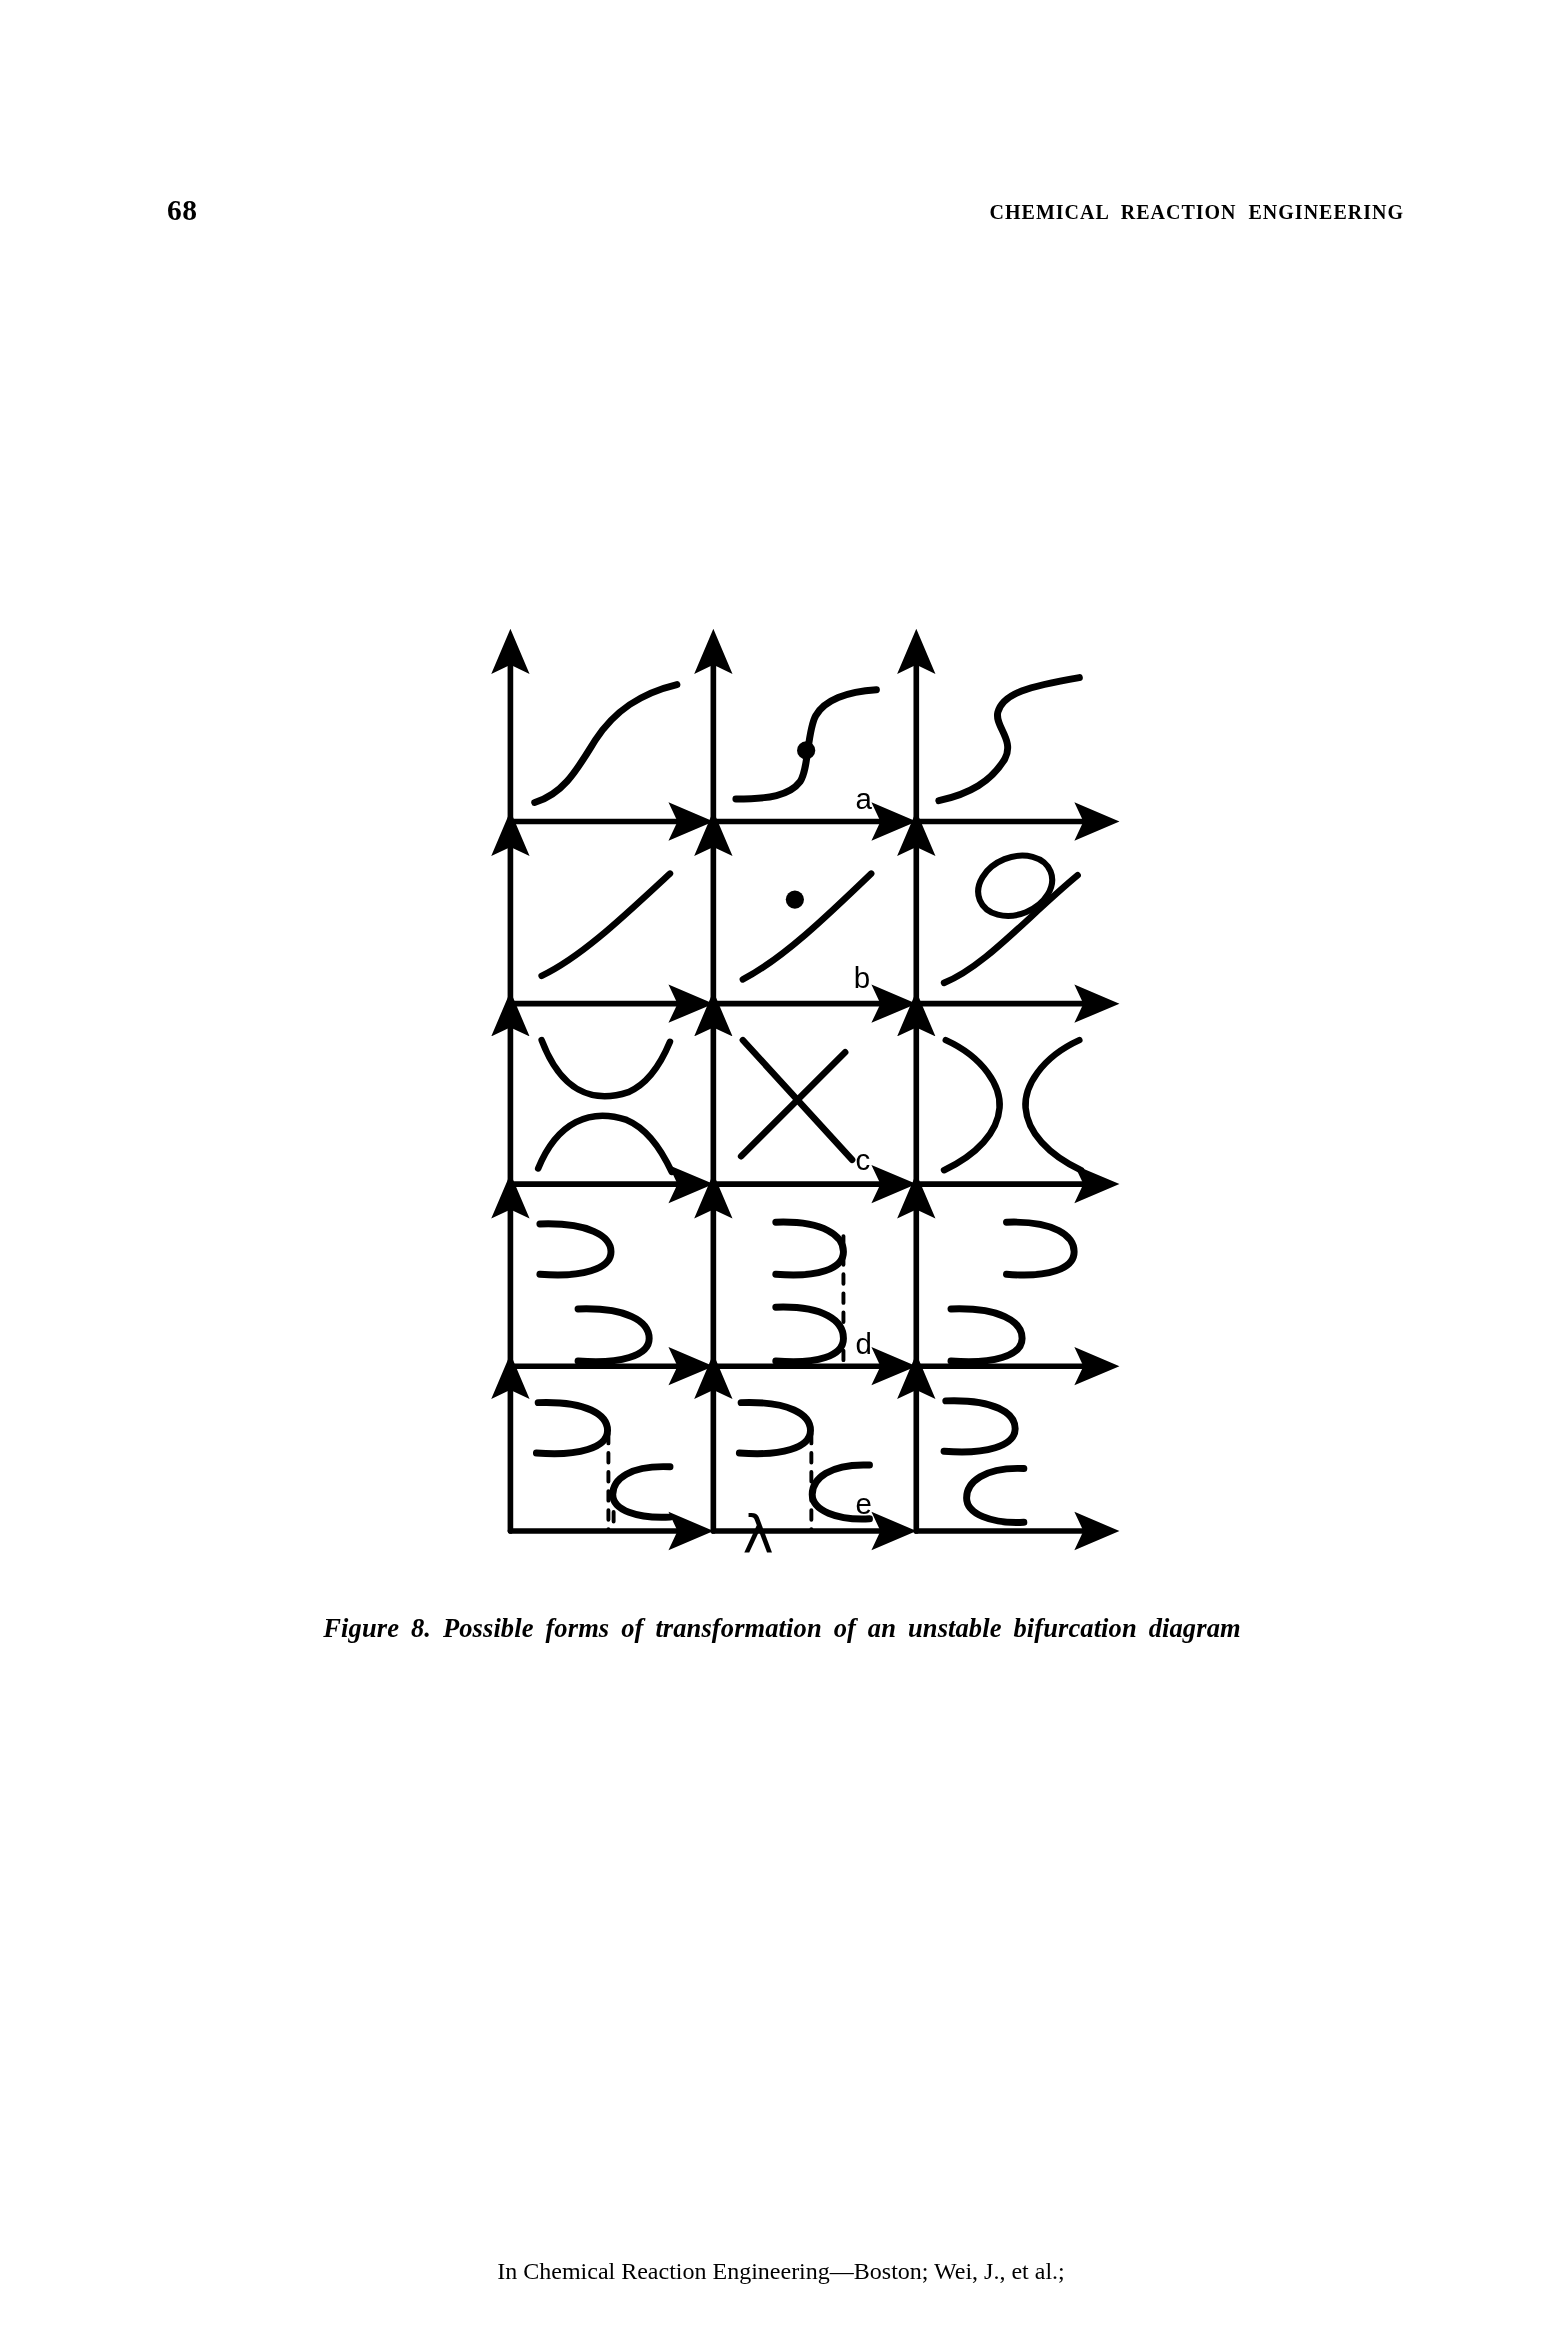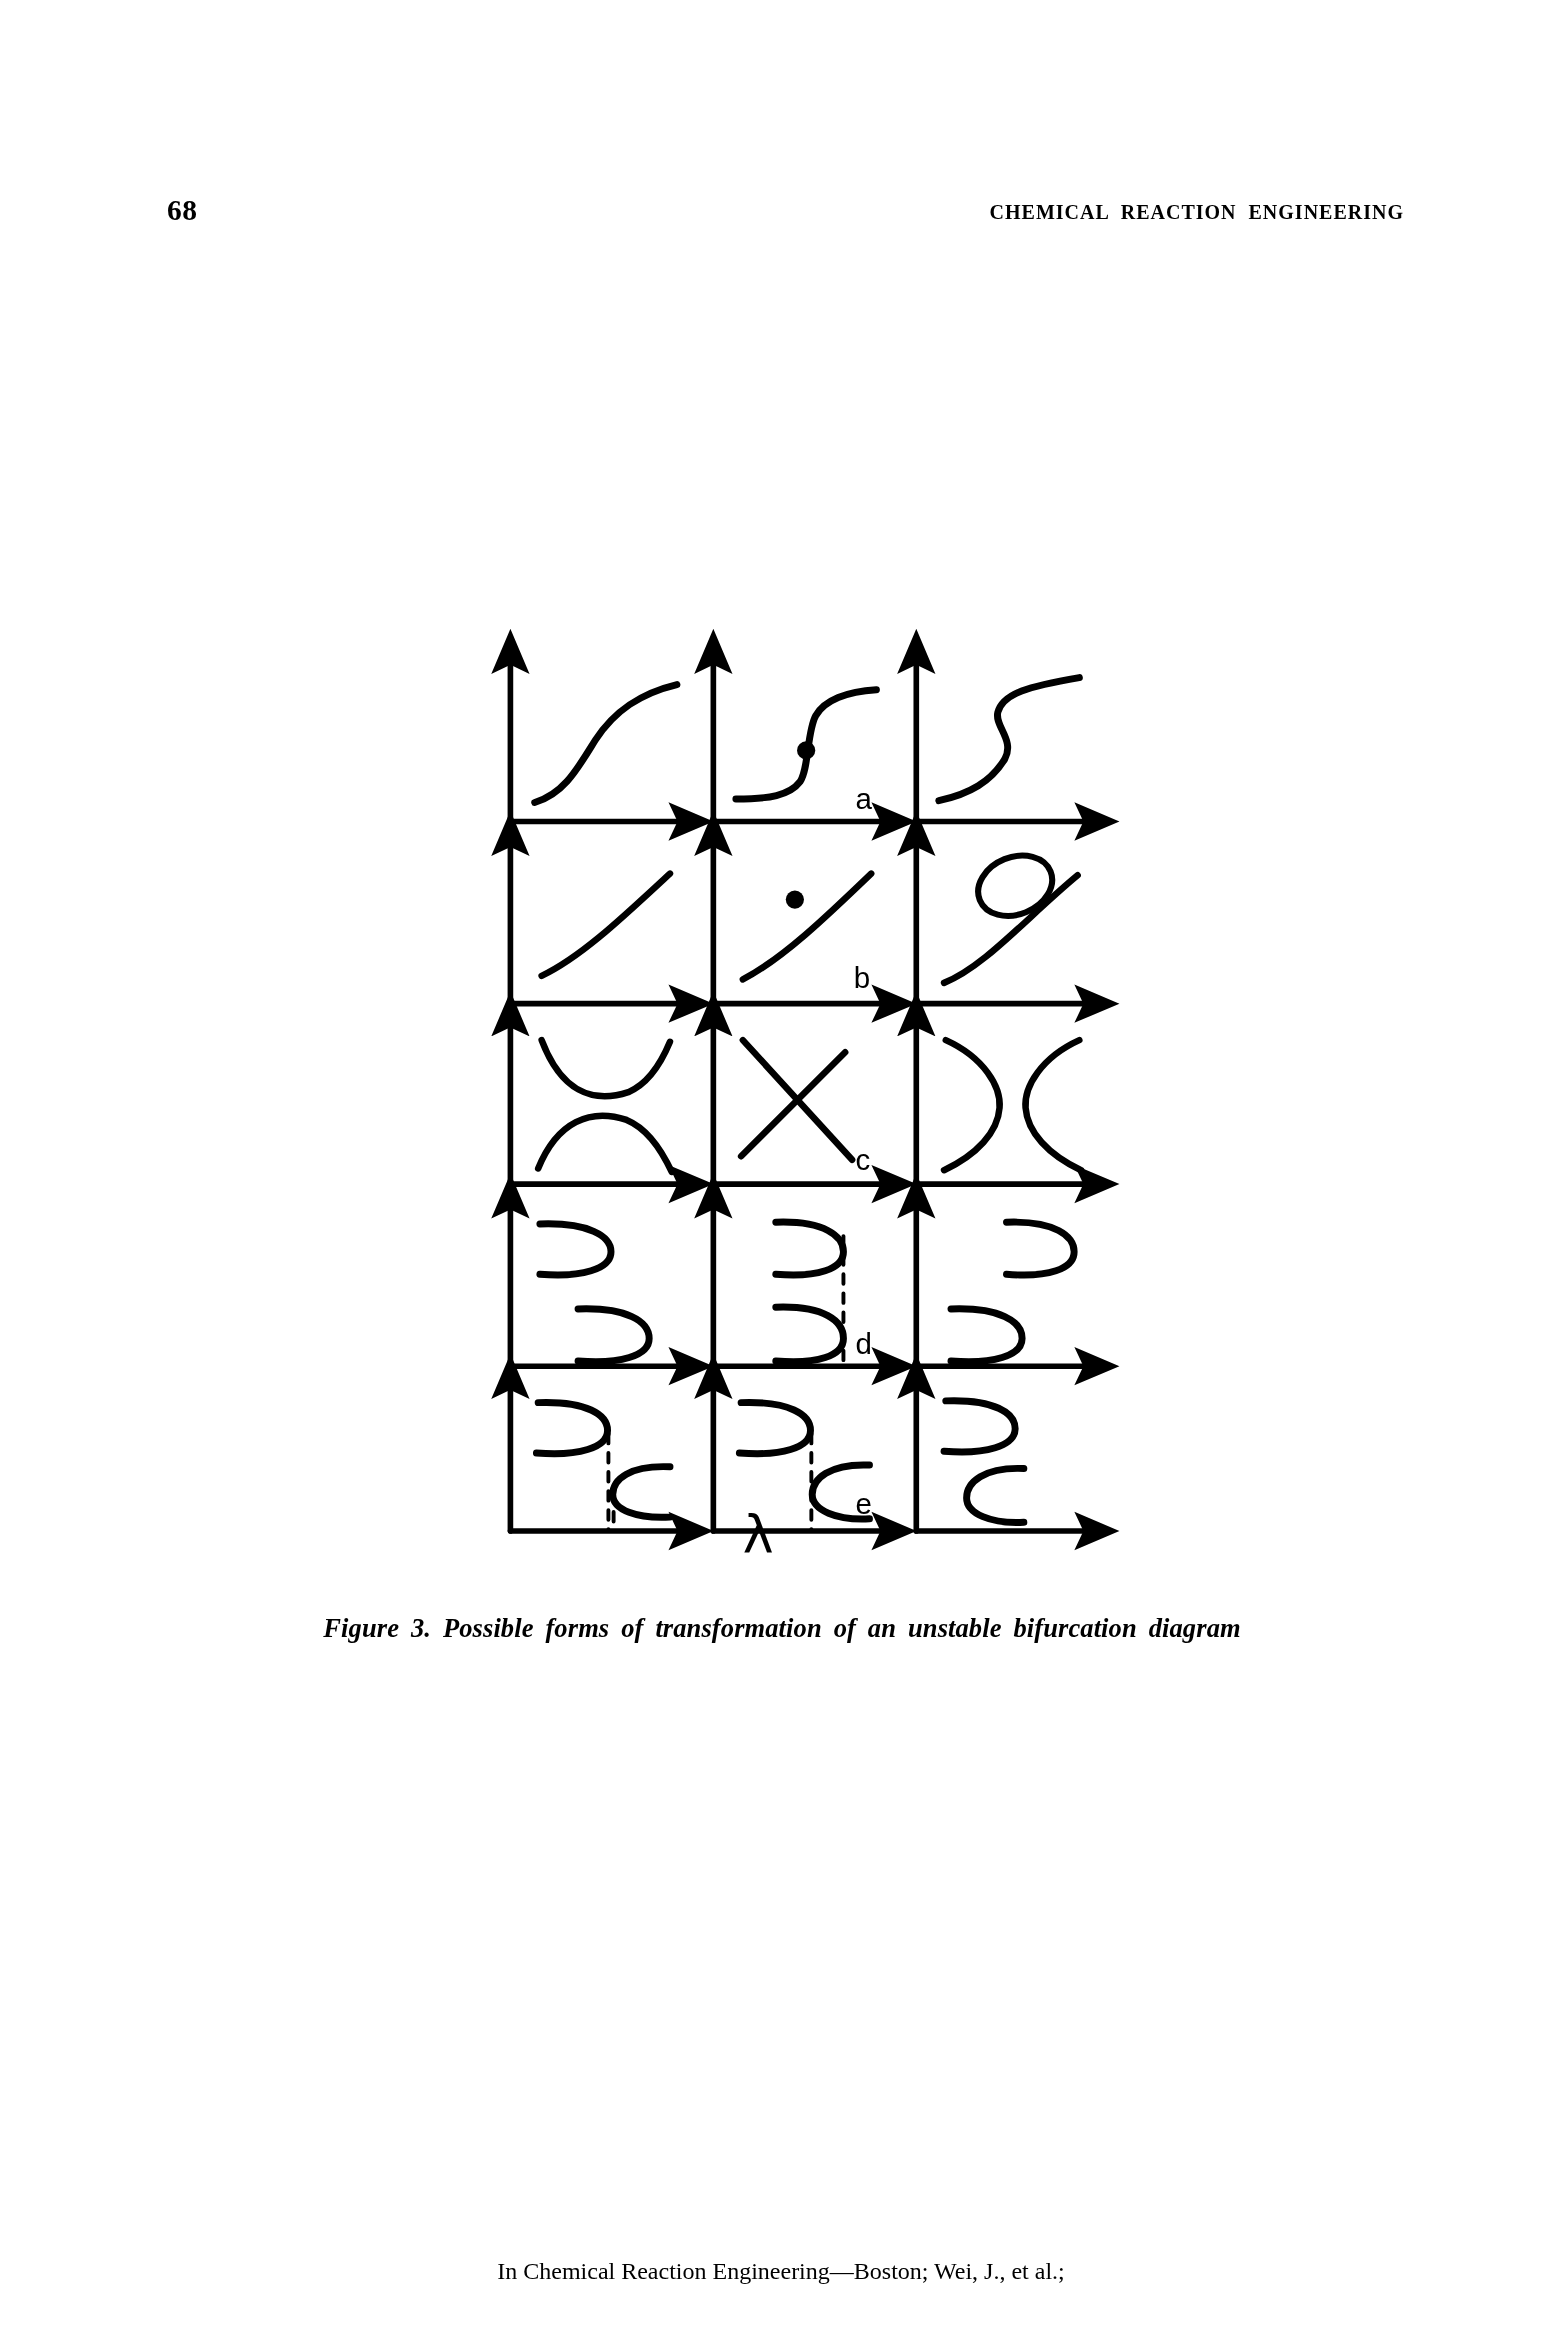--- a/index.html
+++ b/index.html
@@ -225,19 +225,19 @@
       </g>
       <path d="M620,890 C676,888 700,904 700,922 C700,942 666,952 618,948" stroke-width="8"></path>
       <path d="M710,968 C664,966 644,984 644,1002 C644,1020 672,1032 710,1030" stroke-width="8"></path>
 
       <text x="386" y="1064" font-family="DejaVu Sans, sans-serif" font-size="60" fill="#000" stroke="none">λ</text>
     </g>
   </svg>
 </div>
 
 <div class="caption">
-  <span class="l1">Figure 3.   Possible forms of transformation of an unstable bifurcation diagram</span>
+  <span class="l1">Figure 8.   Possible forms of transformation of an unstable bifurcation diagram</span>
 </div>
 
 <div class="footer">
   <span>In Chemical Reaction Engineering—Boston; Wei, J., et al.;</span>
 </div>
 
 
 </body></html>

